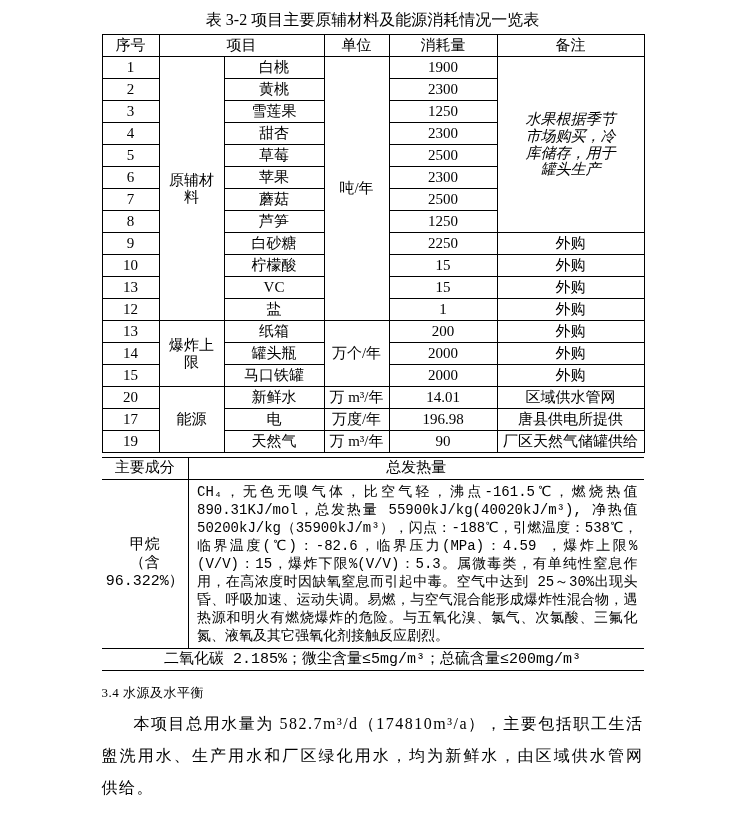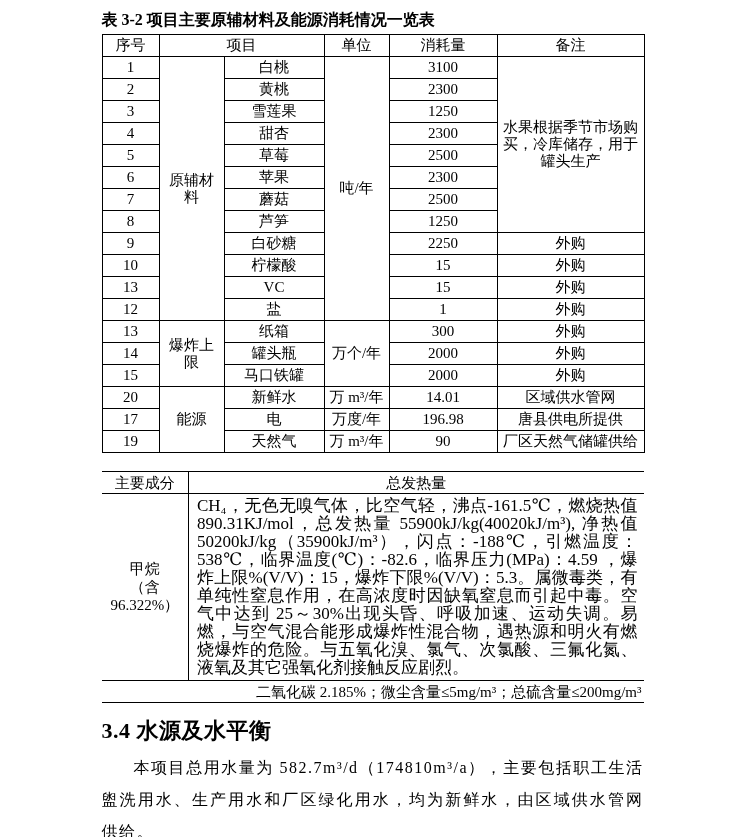--- a/index.html
+++ b/index.html
@@ -3,49 +3,49 @@
 <meta charset="utf-8">
 <style>
   html,body{margin:0;padding:0;}
   body{
     width:745px;height:837px;overflow:hidden;background:#ffffff;color:#000000;
     font-family:"Liberation Serif","DejaVu Serif",serif;
   }
   .page{width:745px;height:837px;position:relative;}
   .content{width:542px;margin:0 auto;padding-top:8px;}
   .tbl-title{
-    text-align:left;font-weight:bold;font-size:16px;line-height:20px;
+    text-align:center;font-weight:normal;font-size:16px;line-height:20px;
     margin:2px 0 4px 0;white-space:nowrap;
   }
   table{border-collapse:collapse;table-layout:fixed;width:542px;}
   
   .t32 td,.t32 th{
     border:1px solid #000;font-size:15px;font-weight:normal;
     text-align:center;vertical-align:middle;padding:0 2px;height:21px;line-height:1.12;
     overflow:hidden;
   }
   .t32 th{height:21px;}
   .t32 .cat-cell{padding:0 7px;}
-  .t32 .note-merged{padding:0 5px;}
+  .t32 .note-merged{padding:0 28px;font-style:italic;}
   
-  .t33{margin-top:18px;}
+  .t33{margin-top:4px;font-family:Liberation Mono, monospace;}
   .t33 td,.t33 th{
     border-top:1px solid #000;border-bottom:1px solid #000;
     font-size:15px;font-weight:normal;vertical-align:middle;padding:0 2px;line-height:1.2;
   }
   .t33 .comp{border-right:1px solid #000;text-align:center;width:87px;}
   .t33 th{height:21px;text-align:center;}
   .t33 .prop{
-    text-align:justify;padding:3px 6px 3px 8px;font-size:17px;line-height:18px;
-  }
-  .t33 .footer-cell{text-align:right;height:21px;}
+    text-align:justify;padding:3px 6px 3px 8px;font-size:14px;line-height:18px;
+  }
+  .t33 .footer-cell{text-align:center;height:21px;}
   .comp-line{display:block;}
   
   .sec-heading{
-    font-weight:bold;font-size:22px;margin:13px 0 2px 0;letter-spacing:0.5px;
+    font-weight:normal;font-size:13px;margin:13px 0 2px 0;letter-spacing:0.5px;
   }
   .para{
     font-size:16px;line-height:32px;text-align:justify;text-indent:2em;
     letter-spacing:1.5px;margin:6px 0 0 0;
   }
 </style>
 </head>
 <body>
 
 <div class="page">
@@ -68,21 +68,21 @@
           <th colspan="2">项目</th>
           <th>单位</th>
           <th>消耗量</th>
           <th>备注</th>
         </tr>
         <tr>
           <td>1</td>
           <td class="cat-cell" rowspan="12">原辅材料</td>
           <td>白桃</td>
           <td rowspan="12">吨/年</td>
-          <td>3100</td>
+          <td>1900</td>
           <td class="note-merged" rowspan="8">水果根据季节市场购买，冷库储存，用于罐头生产</td>
         </tr>
         <tr>
           <td>2</td>
           <td>黄桃</td>
           <td>2300</td>
         </tr>
         <tr>
           <td>3</td>
           <td>雪莲果</td>
@@ -135,21 +135,21 @@
           <td>12</td>
           <td>盐</td>
           <td>1</td>
           <td>外购</td>
         </tr>
         <tr>
           <td>13</td>
           <td class="cat-cell" rowspan="3">爆炸上限</td>
           <td>纸箱</td>
           <td rowspan="3">万个/年</td>
-          <td>300</td>
+          <td>200</td>
           <td>外购</td>
         </tr>
         <tr>
           <td>14</td>
           <td>罐头瓶</td>
           <td>2000</td>
           <td>外购</td>
         </tr>
         <tr>
           <td>15</td>

